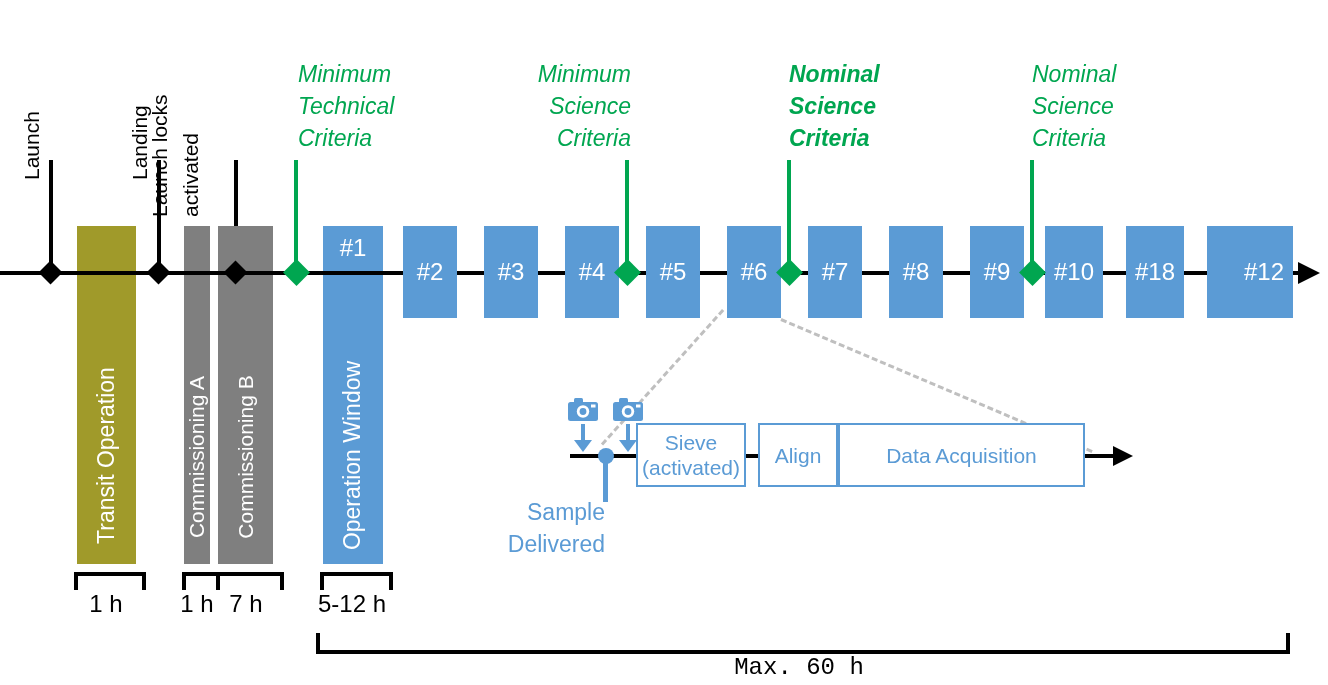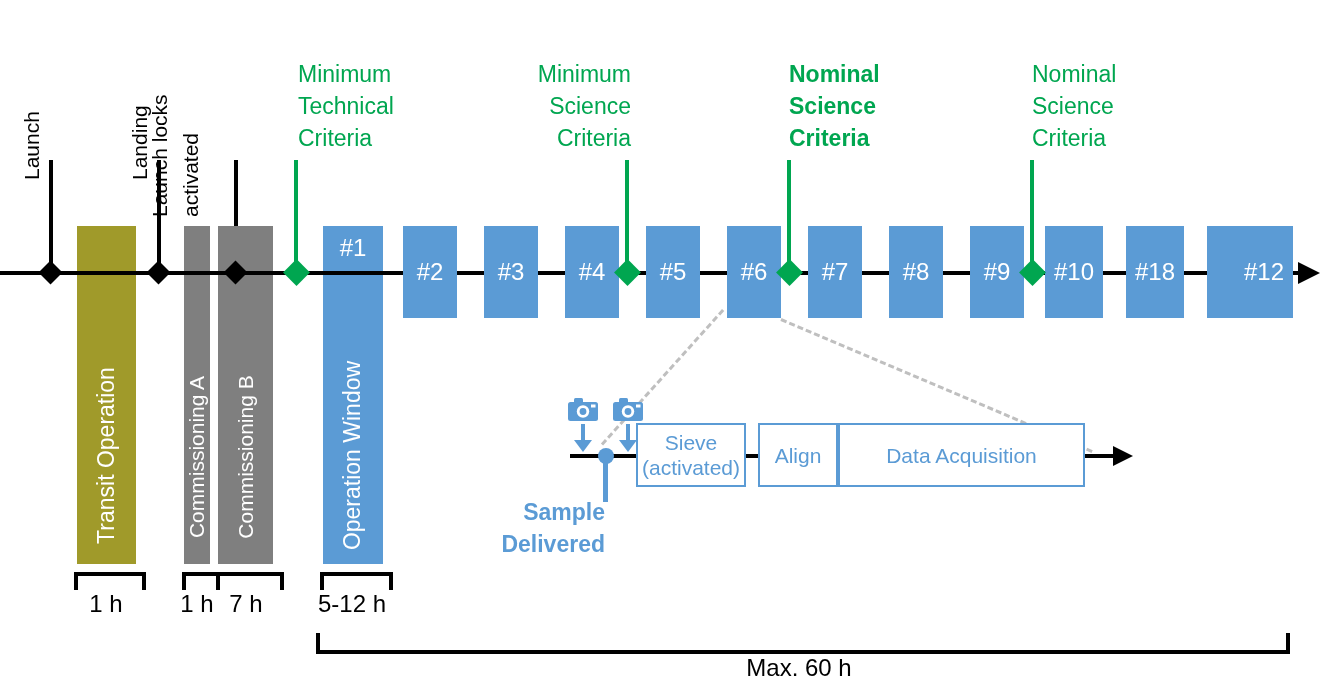--- a/index.html
+++ b/index.html
@@ -14,21 +14,21 @@
   
   .ev-stem{position:absolute;width:4px;background:#000;}
   .ev-diamond{position:absolute;width:17px;height:17px;background:#000;transform:rotate(45deg);}
   .ev-label{position:absolute;color:#000;font-size:21px;line-height:25px;white-space:nowrap;
     transform-origin:left bottom;transform:rotate(-90deg);}
   .ev-label.two{line-height:31px;}
 
   
   .ms-stem{position:absolute;width:4px;background:#00a650;}
   .ms-diamond{position:absolute;width:19px;height:19px;background:#00a650;transform:rotate(45deg);}
-  .ms-label{position:absolute;color:#00a650;font-size:23px;line-height:32px;white-space:nowrap;}
+  .ms-label{position:absolute;color:#00a650;font-size:23px;line-height:32px;white-space:nowrap;font-style:italic;}
   .ms-label.bold{font-weight:bold;}
   .ms-label.right{text-align:right;}
 
   
   .bar{position:absolute;display:flex;align-items:flex-end;justify-content:center;}
   .bar .vlabel{color:#fff;font-size:23px;white-space:nowrap;
     transform:rotate(-90deg);transform-origin:center center;}
   .bar-olive{background:#a09a2a;}
   .bar-grey{background:#7f7f7f;}
   .bar-blue{background:#5b9bd5;}
@@ -48,21 +48,21 @@
   .dash{position:absolute;height:0;border-top:3px dashed #bfbfbf;transform-origin:left center;}
 
   
   .inset-line{position:absolute;height:4px;background:#000;}
   .inset-arrow{position:absolute;width:0;height:0;
     border-top:10px solid transparent;border-bottom:10px solid transparent;border-left:20px solid #000;}
   .inset-box{position:absolute;border:2px solid #5b9bd5;box-sizing:border-box;color:#5b9bd5;
     font-size:21px;line-height:25px;display:flex;align-items:center;justify-content:center;text-align:center;background:#fff;}
   .dot{position:absolute;width:16px;height:16px;border-radius:50%;background:#5b9bd5;}
   .sample-stem{position:absolute;width:5px;background:#5b9bd5;}
-  .sample-label{position:absolute;color:#5b9bd5;font-size:23px;line-height:32px;text-align:right;white-space:nowrap;font-weight:bold;}
+  .sample-label{position:absolute;color:#5b9bd5;font-size:23px;line-height:32px;text-align:right;white-space:nowrap;}
 
   .cam-arrow-stem{position:absolute;width:4px;background:#5b9bd5;}
   .cam-arrow-head{position:absolute;width:0;height:0;
     border-left:9px solid transparent;border-right:9px solid transparent;border-top:12px solid #5b9bd5;}
   .cam{position:absolute;}
 </style>
 </head>
 <body>
 
 <div id="stage">
@@ -204,15 +204,15 @@
   <div class="brk" style="left:182px;top:572px;width:30px;height:14px;"></div>
   <div class="brk-label" style="left:147px;top:590px;width:100px;">1 h</div>
 
   <div class="brk" style="left:216px;top:572px;width:60px;height:14px;"></div>
   <div class="brk-label" style="left:196px;top:590px;width:100px;">7 h</div>
 
   <div class="brk" style="left:320px;top:572px;width:65px;height:14px;"></div>
   <div class="brk-label" style="left:302px;top:590px;width:100px;">5-12 h</div>
 
   <div class="brk-down" style="left:316px;top:633px;width:966px;height:17px;"></div>
-  <div class="brk-label" style="left:699px;top:654px;width:200px;">Max. 60 h</div>
+  <div class="brk-label" style="left:699px;top:654px;width:200px;font-family:Liberation Mono, monospace;">Max. 60 h</div>
 
 </div>
 
 </body></html>

